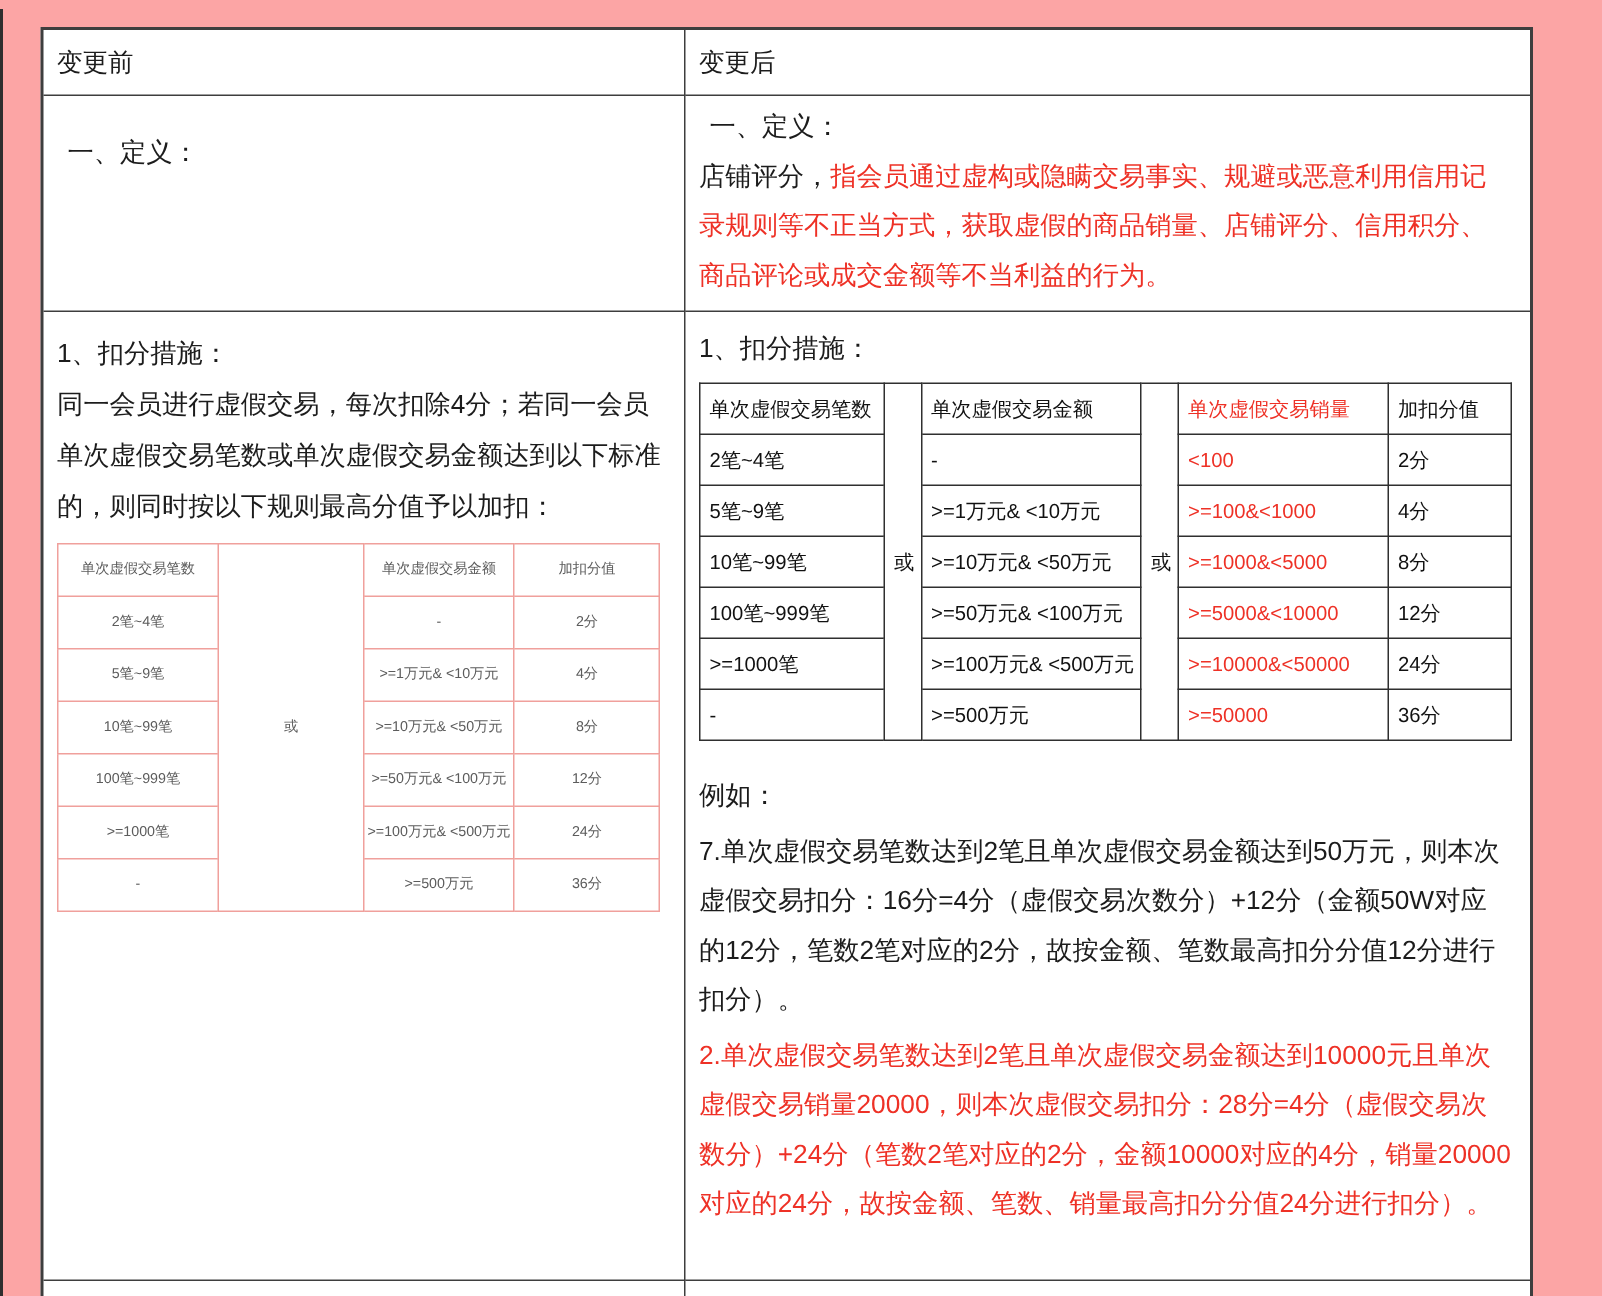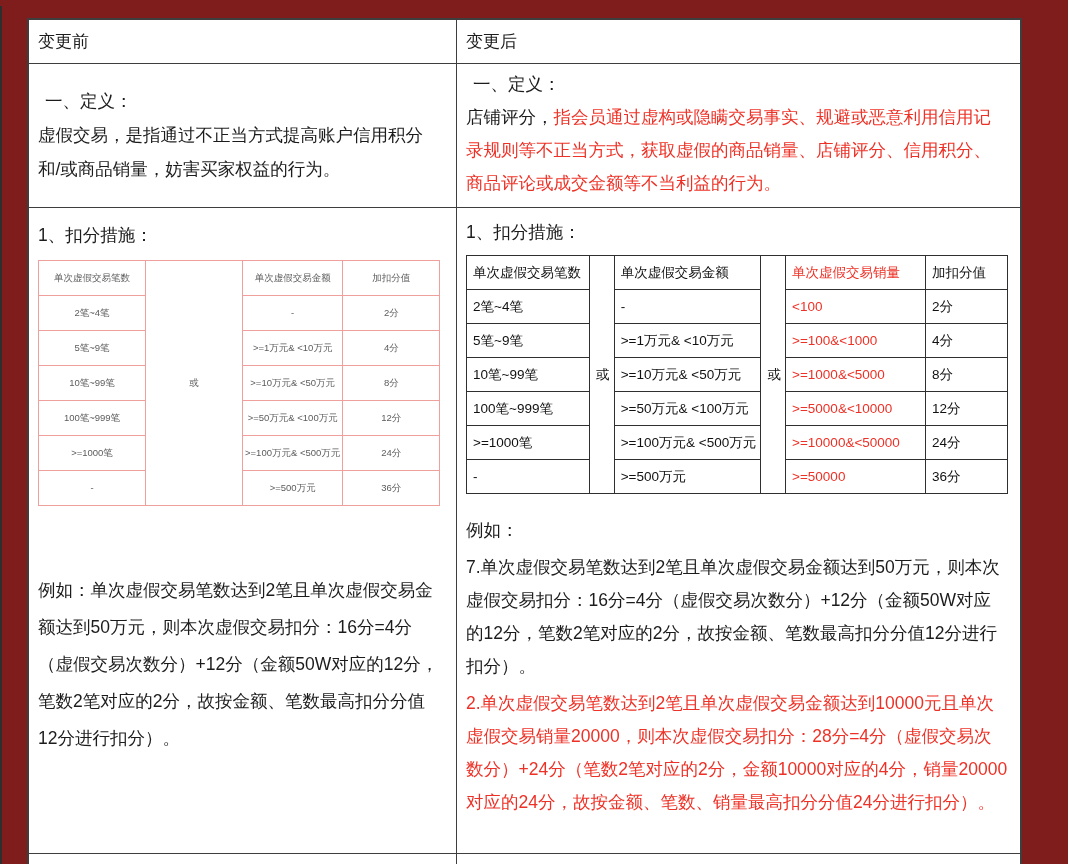--- a/index.html
+++ b/index.html
@@ -1,18 +1,18 @@
 <!DOCTYPE html>
 <html><head>
 <meta charset="utf-8">
 <style>
   * { margin:0; padding:0; box-sizing:border-box; }
   html,body { background:#ffffff; }
   body { font-family:"Liberation Sans","DejaVu Sans",sans-serif; }
-  .screen { position:relative; width:1068px; height:864px; background:#7f1d1d; overflow:hidden; }
+  .screen { position:relative; width:1068px; height:864px; background:#fca5a5; overflow:hidden; }
   .left-edge { position:absolute; left:0; top:6px; width:2px; height:858px; background:#2e2e2e; }
 
   
   .cmp { position:absolute; left:27px; top:18px; width:995px;
          display:grid; grid-template-columns:428px 1fr; grid-template-rows:44px 144px 646px 60px;
          border:2px solid #3e3e3e; background:#fff; }
   .cell { border-bottom:1.5px solid #3e3e3e; overflow:hidden; color:#1c1c1c; }
   .cell.lcol { border-right:1.5px solid #3e3e3e; }
   .cell.lastrow { border-bottom:none; }
 
@@ -55,29 +55,29 @@
 
     <div class="cell lcol head">
       <span>变更前</span>
     </div>
     <div class="cell head">
       <span>变更后</span>
     </div>
 
     <div class="cell lcol bodycell" style="padding-top:20px;">
       <p class="indent">一、定义：</p>
-      <p>虚假交易，是指通过不正当方式提高账户信用积分和/或商品销量，妨害买家权益的行为。</p>
     </div>
     <div class="cell bodycell tight r">
       <p class="indent">一、定义：</p>
       <p><span>店铺评分，</span><span class="red">指会员通过虚构或隐瞒交易事实、规避或恶意利用信用记录规则等不正当方式，获取虚假的商品销量、店铺评分、信用积分、商品评论或成交金额等不当利益的行为。</span></p>
     </div>
 
     <div class="cell lcol bodycell">
       <p>1、扣分措施：</p>
+      <p>同一会员进行虚假交易，每次扣除4分；若同一会员单次虚假交易笔数或单次虚假交易金额达到以下标准的，则同时按以下规则最高分值予以加扣：</p>
       <table class="mini blurry">
         <colgroup>
             <col style="width:107px">
             <col style="width:97px">
             <col style="width:96px">
             <col style="width:97px">
           </colgroup>
       <tbody>
             <tr>
               <th>单次虚假交易笔数</th>
@@ -110,21 +110,20 @@
               <td>&gt;=100万元&amp; &lt;500万元</td>
               <td>24分</td>
             </tr>
             <tr>
               <td>-</td>
               <td>&gt;=500万元</td>
               <td>36分</td>
             </tr>
           </tbody>
         </table>
-      <p class="example">例如：单次虚假交易笔数达到2笔且单次虚假交易金额达到50万元，则本次虚假交易扣分：16分=4分（虚假交易次数分）+12分（金额50W对应的12分，笔数2笔对应的2分，故按金额、笔数最高扣分分值12分进行扣分）。</p>
 
     </div>
     <div class="cell bodycell tight r" style="padding-top:8px;">
       <p>1、扣分措施：</p>
       <table class="mini sharp">
         <colgroup>
             <col style="width:124px">
             <col style="width:25px">
             <col style="width:132px">
             <col style="width:25px">

